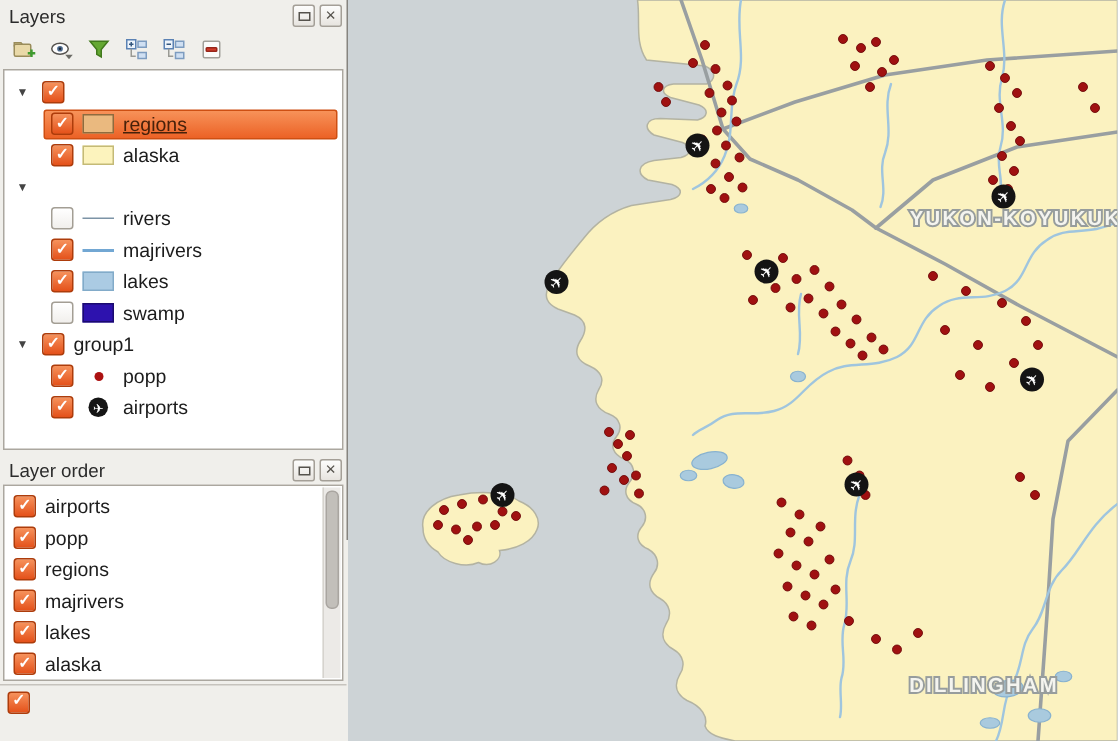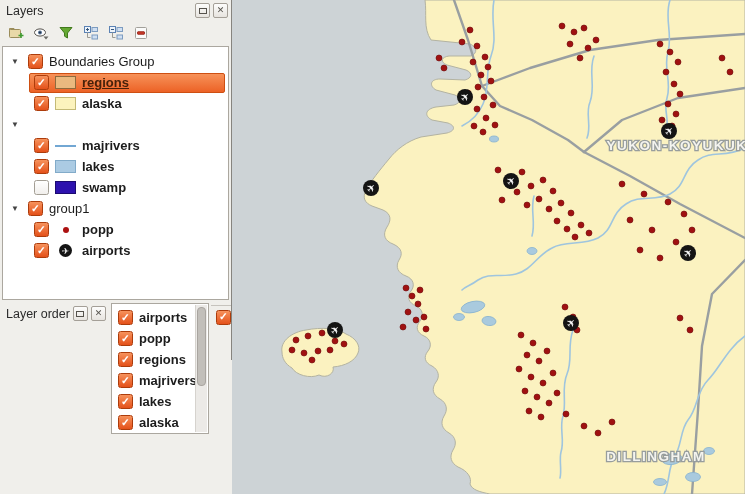--- a/index.html
+++ b/index.html
@@ -31,21 +31,21 @@
 
   .tree-box { flex:1; margin:0 2px 3px 2px; background:#fff;
               border:1px solid #aba79f; overflow:hidden; padding-top:4px; }
   .tree-row { height:21px; display:flex; align-items:center; padding-right:3px; }
   .tree-row.group { padding-left:4px; }
   .tree-row.layer { padding-left:26px; }
   .tree-arrow { width:16px; flex:none; font-size:8px; color:#444; text-align:center; }
   .row-inner { flex:1; height:20px; display:flex; align-items:center; gap:6px;
                padding:0 4px; border-radius:2px; border:1px solid transparent; }
   .row-inner.selected { background:linear-gradient(#f79259,#ec6226); border-color:#ce4f12; }
-  .lbl { font-weight:bold; white-space:nowrap; }
+  .lbl { font-weight:normal; white-space:nowrap; }
   .lbl.sel { color:#47210a; text-decoration:underline; }
   .glbl { white-space:nowrap; }
 
   .cb { width:15px; height:15px; flex:none; border:1px solid #a39e94; border-radius:2.5px;
         background:linear-gradient(#ffffff,#f1efec);
         display:flex; align-items:center; justify-content:center; }
   .cb.checked, .cb.partial { background:linear-gradient(#f6925c,#e4511a); border-color:#ad3c0b; }
   .tick { color:#fff; font-size:10.5px; font-weight:bold; line-height:1; margin-top:-1px; }
   .dash { width:7px; height:3px; background:#fff; border-radius:1px; }
 
@@ -54,21 +54,21 @@
   .sw-alaska  { background:#fcf3bd; border:1px solid #c4ba77; }
   .sw-lakes   { background:#abcbe3; border:1px solid #82abc9; }
   .sw-swamp   { background:#2d12ae; border:1px solid #1b0a70; }
   .line { width:21px; height:2px; }
   .line-rivers { background:#7c93a6; height:1.5px; }
   .line-majrivers { background:#72a7d3; }
   .dot { width:6px; height:6px; border-radius:50%; background:#ac1111; }
   .airdisc { width:13px; height:13px; border-radius:50%; background:#141414; color:#fff;
              font-size:8.5px; display:flex; align-items:center; justify-content:center; }
 
-  .layer-order-panel { flex:1; display:flex; flex-direction:row; }
+  .layer-order-panel { flex:1; display:flex; flex-direction:column; }
   .lo-box { flex:1; margin:0 2px; background:#fff; border:1px solid #aba79f;
             position:relative; padding-top:3px; overflow:hidden; }
   .lo-row { height:21px; display:flex; align-items:center; gap:6px; padding-left:6px; }
   .lo-scroll { position:absolute; top:1px; right:1px; bottom:1px; width:12px;
                background:#eceae7; border-left:1px solid #d6d3ce; }
   .lo-thumb { position:absolute; top:2px; left:1px; width:9px; height:62%;
               background:#c2bfba; border:1px solid #a9a5a0; border-radius:4px; }
 
   .footer { height:23px; flex:none; display:flex; align-items:center; gap:6px;
             padding-left:5px; border-top:1px solid #c6c3bd; margin-top:2px; }
@@ -148,21 +148,20 @@
         </span>
       </div>
 
       <div class="tree-box" id="layers-tree">
           <div class="tree-row group">
             <span class="tree-arrow">▼</span>
             <div class="row-inner">
               <span class="cb checked">
                 <span class="tick">✓</span>
               </span>
-              <span class="glbl">Boundaries Group</span>
             </div>
           </div>
           <div class="tree-row layer">
             <div class="row-inner selected">
               <span class="cb checked">
                 <span class="tick">✓</span>
               </span>
               <span class="sw sw-regions"></span>
               <span class="lbl sel">regions</span>
             </div>
@@ -171,20 +170,29 @@
             <div class="row-inner">
               <span class="cb checked">
                 <span class="tick">✓</span>
               </span>
               <span class="sw sw-alaska"></span>
               <span class="lbl">alaska</span>
             </div>
           </div>
           <div class="tree-row group">
             <span class="tree-arrow">▼</span>
+          </div>
+          <div class="tree-row layer">
+            <div class="row-inner">
+              <span class="cb unchecked"></span>
+              <span class="sw sw-rivers">
+                <span class="line line-rivers"></span>
+              </span>
+              <span class="lbl">rivers</span>
+            </div>
           </div>
           <div class="tree-row layer">
             <div class="row-inner">
               <span class="cb checked">
                 <span class="tick">✓</span>
               </span>
               <span class="sw sw-majrivers">
                 <span class="line line-majrivers"></span>
               </span>
               <span class="lbl">majrivers</span>

